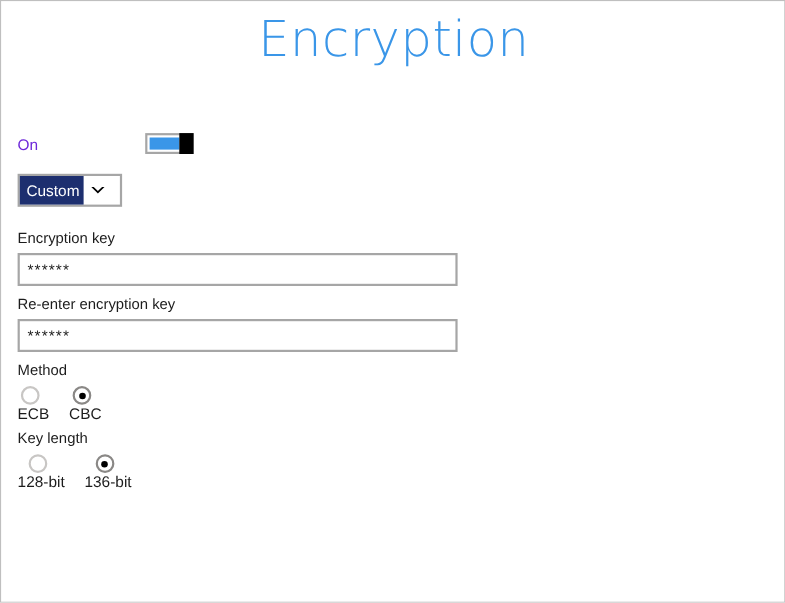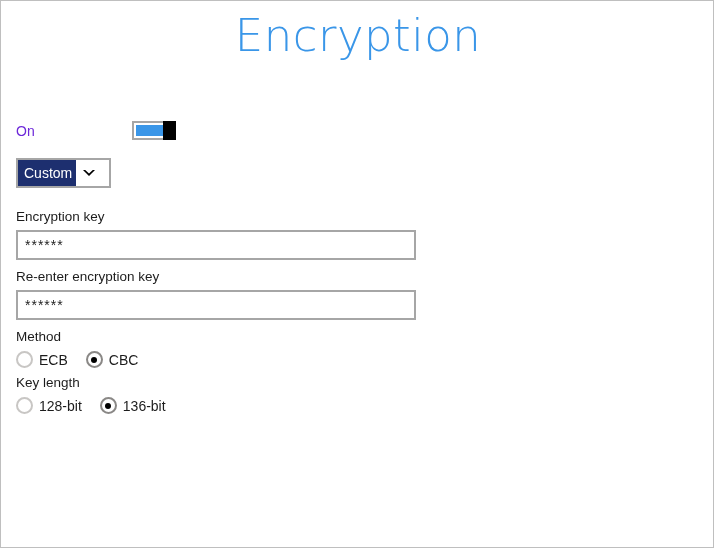--- a/index.html
+++ b/index.html
@@ -141,20 +141,21 @@
   }
   .radio-row {
     display: flex;
     align-items: center;
     margin-top: 5px;
   }
   .radio-option {
     display: flex;
     align-items: center;
     margin-right: 18px;
+    flex-direction: column;
   }
   .radio {
     width: 17px;
     height: 17px;
     border-radius: 50%;
     border: 2px solid #c8c6c4;
     box-sizing: border-box;
     background: #ffffff;
     position: relative;
     margin-right: 6px;

